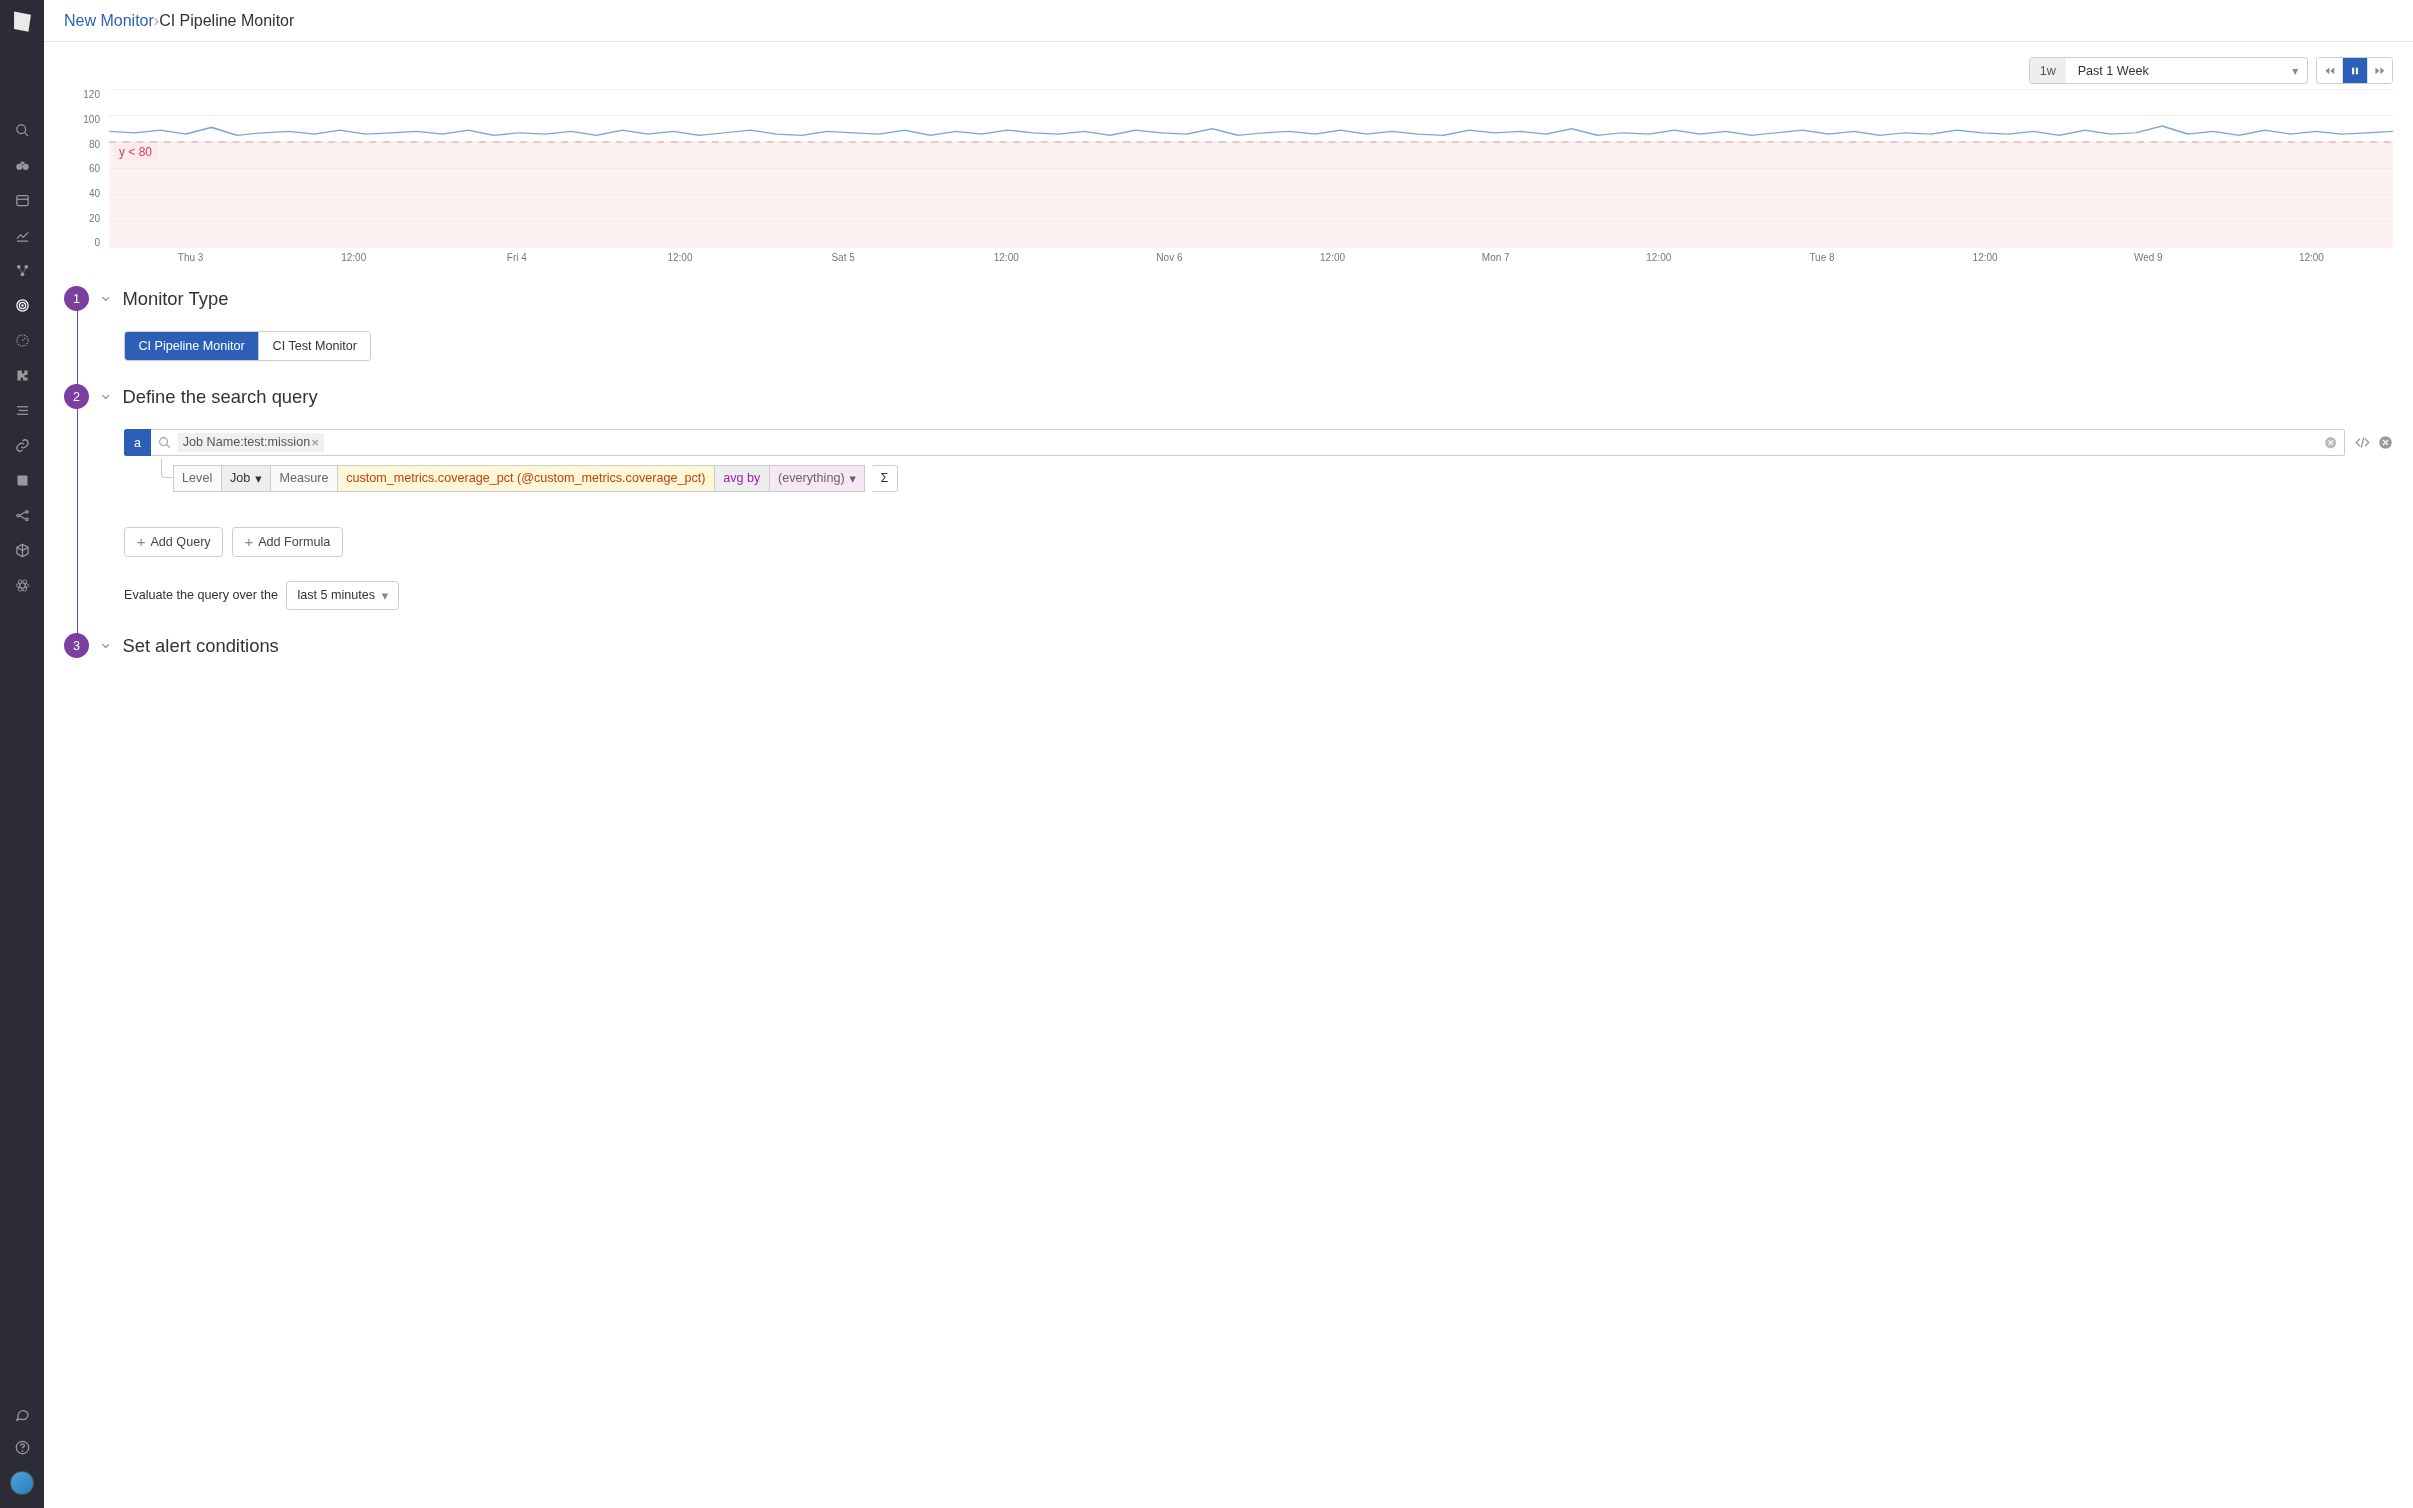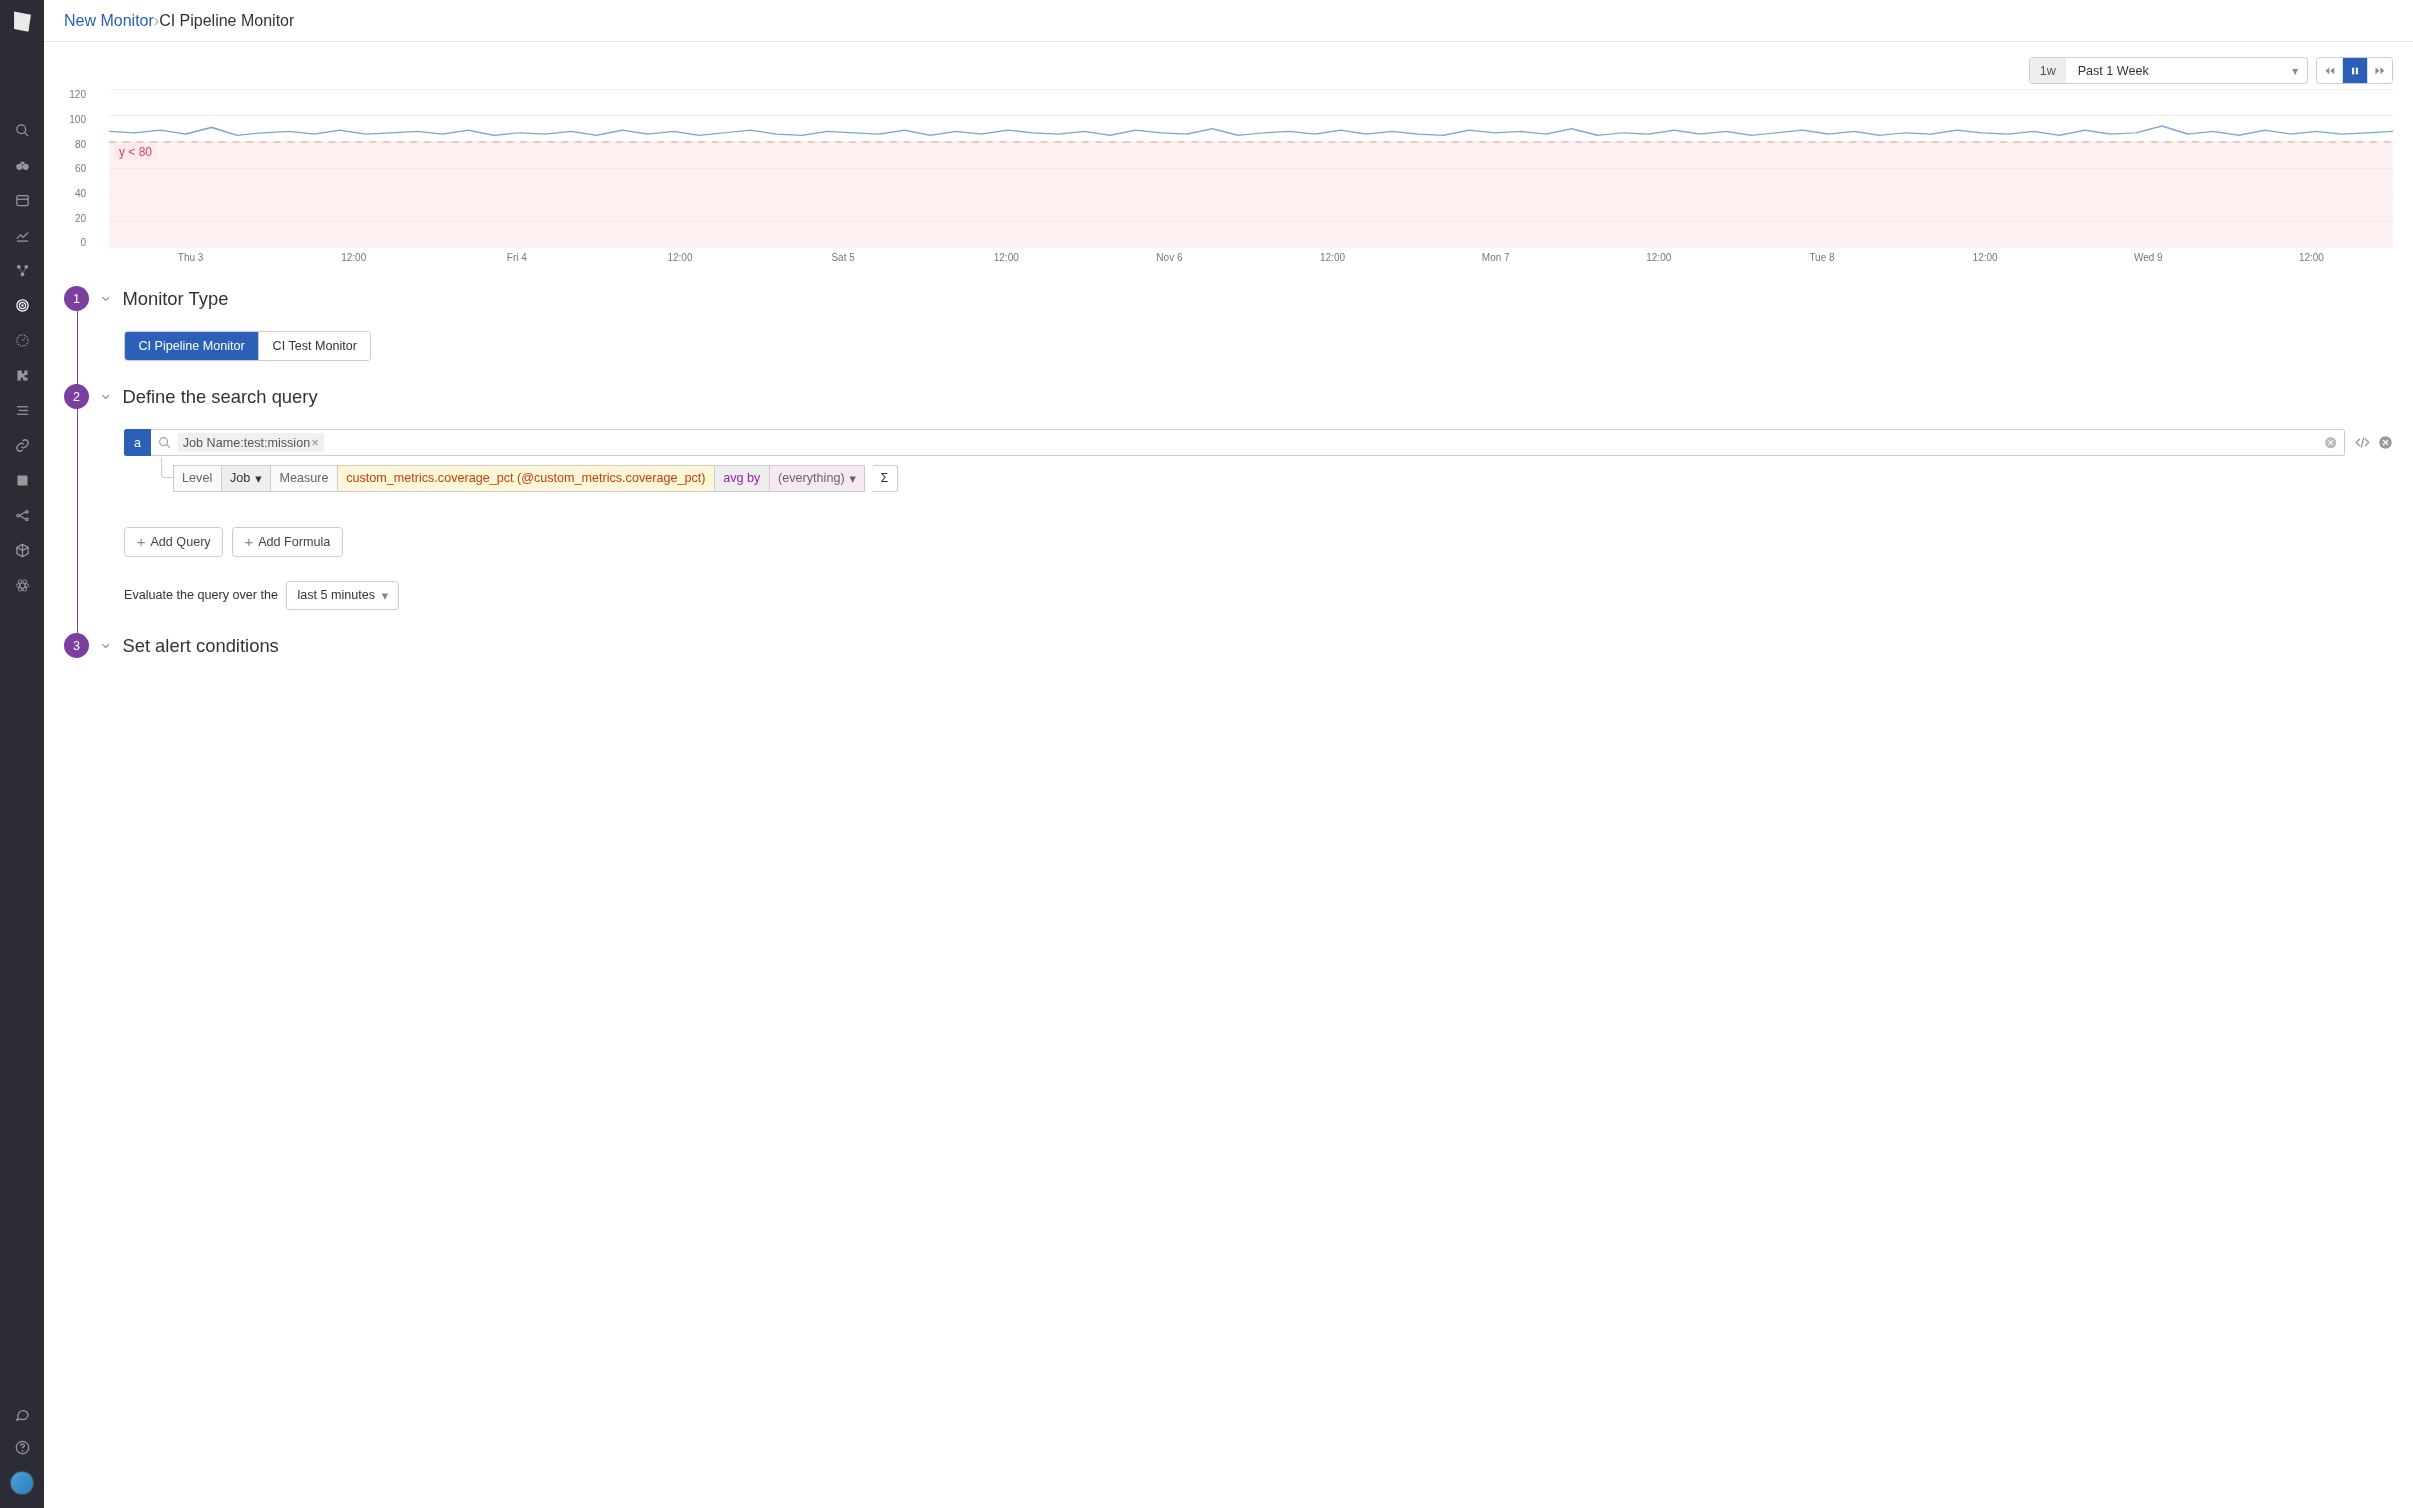--- a/index.html
+++ b/index.html
@@ -38,21 +38,21 @@
 .time-badge { background: #eee; padding: 0 10px; height: 100%; display: flex; align-items: center; font-size: 12.6px; color: #555; }
 .time-label { padding: 0 11.7px; flex: 1; color: #333; font-size: 12.6px; min-width: 218px; }
 .time-caret { padding: 0 8.4px; color: #888; }
 .play-controls { display: flex; border: 0.8px solid #ccc; border-radius: 3.4px; overflow: hidden; height: 27px; }
 .play-btn { width: 25px; display: flex; align-items: center; justify-content: center; cursor: pointer; color: #888; background: #fff; }
 .play-btn.active { background: #2b5fb8; color: #fff; }
 .play-btn + .play-btn { border-left: 0.8px solid #ddd; }
 
 
 .chart-wrap { display: flex; margin-top: 5px; }
-.y-axis { width: 45px; display: flex; flex-direction: column; justify-content: space-between; align-items: flex-end; padding-right: 23px; height: 159px; color: #777; font-size: 10px; }
+.y-axis { width: 45px; display: flex; flex-direction: column; justify-content: space-between; align-items: flex-end; padding-right: 9px; height: 159px; color: #777; font-size: 10px; }
 .chart-plot { flex: 1; position: relative; height: 159px; }
 .chart-plot svg { width: 100%; height: 100%; display: block; }
 .grid-line { stroke: #e8e8e8; stroke-width: 1; }
 .data-line { stroke: #7aa7d9; stroke-width: 1.5; fill: none; }
 .threshold-line { stroke: #d9a0a0; stroke-width: 1; stroke-dasharray: 3,3; }
 .threshold-zone { fill: #fce8e8; opacity: 0.6; }
 .threshold-label { position: absolute; left: 5px; top: 55px; background: #fdeaea; color: #c46; font-size: 12px; padding: 0.8px 5px; border-radius: 1.7px; }
 .x-axis { display: flex; margin-left: 45px; justify-content: space-between; color: #777; font-size: 10px; padding-top: 3.4px; }
 .x-tick { flex: 1; text-align: center; white-space: nowrap; }
 
@@ -70,21 +70,21 @@
 .toggle-group { display: inline-flex; border: 0.8px solid #ccc; border-radius: 3.4px; overflow: hidden; }
 .toggle-btn { padding: 6.7px 13.4px; font-size: 12.6px; cursor: pointer; background: #fff; color: #333; }
 .toggle-btn.active { background: #2b5fb8; color: #fff; }
 .toggle-btn + .toggle-btn { border-left: 0.8px solid #ccc; }
 
 
 .query-row { display: flex; align-items: center; gap: 0; }
 .query-letter { background: #2b5fb8; color: #fff; width: 27px; height: 27px; display: flex; align-items: center; justify-content: center; border-radius: 2.5px 0 0 2.5px; font-size: 12.6px; }
 .query-input-wrap { flex: 1; display: flex; align-items: center; border: 0.8px solid #ccc; border-left: none; height: 27px; border-radius: 0 2.5px 2.5px 0; padding: 0 6.7px; gap: 6.7px; }
 .query-search-icon { color: #999; }
-.query-chip { background: #f0f0f0; border-radius: 0; padding: 1.7px 5px; display: inline-flex; align-items: center; gap: 1px; color: #555; font-size: 12.6px; }
+.query-chip { background: #f0f0f0; border-radius: 0; padding: 1.7px 5px; display: inline-flex; align-items: flex-start; gap: 1px; color: #555; font-size: 12.6px; }
 .query-chip-x { color: #888; cursor: pointer; font-size: 13.4px; }
 .query-clear { color: #bbb; cursor: pointer; margin-left: auto; }
 .query-side { display: flex; align-items: center; gap: 8.4px; margin-left: 10px; color: #999; }
 .query-side-icon { cursor: pointer; }
 
 .subquery-row { display: flex; align-items: center; margin-left: 37px; margin-top: 8.4px; gap: 0; }
 .connector { width: 11.7px; height: 20px; border-left: 0.8px solid #ccc; border-bottom: 0.8px solid #ccc; border-bottom-left-radius: 3.4px; margin-right: 0; align-self: flex-start; margin-top: -6.7px; }
 .seg { height: 27px; display: flex; align-items: center; padding: 0 8.4px; border: 0.8px solid #ccc; font-size: 12.6px; }
 .seg + .seg { border-left: none; }
 .seg.label { background: #fafafa; color: #666; }

